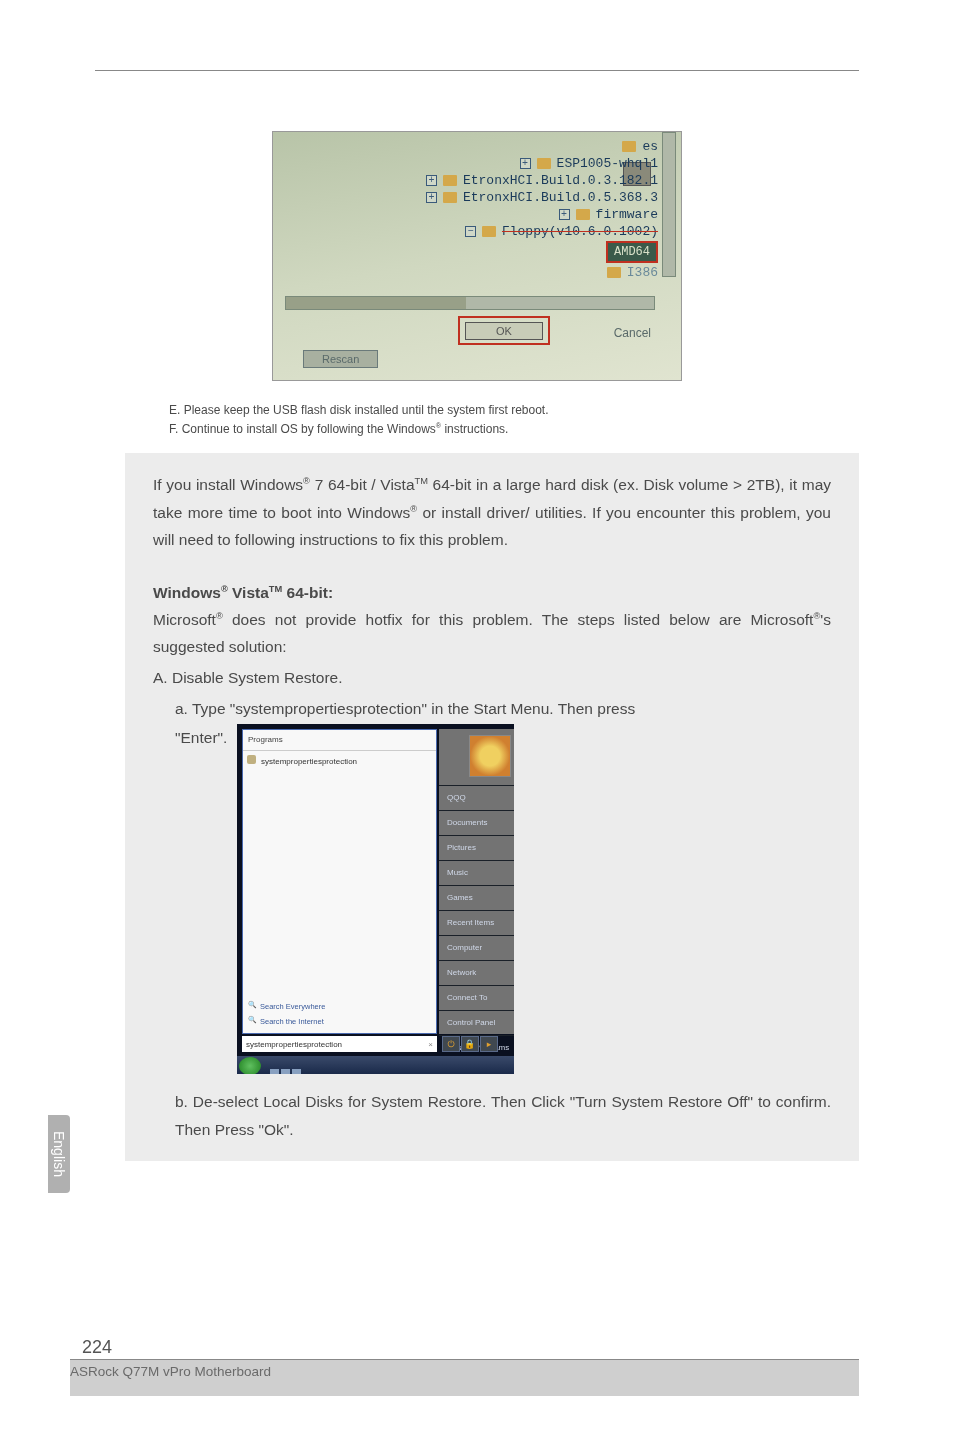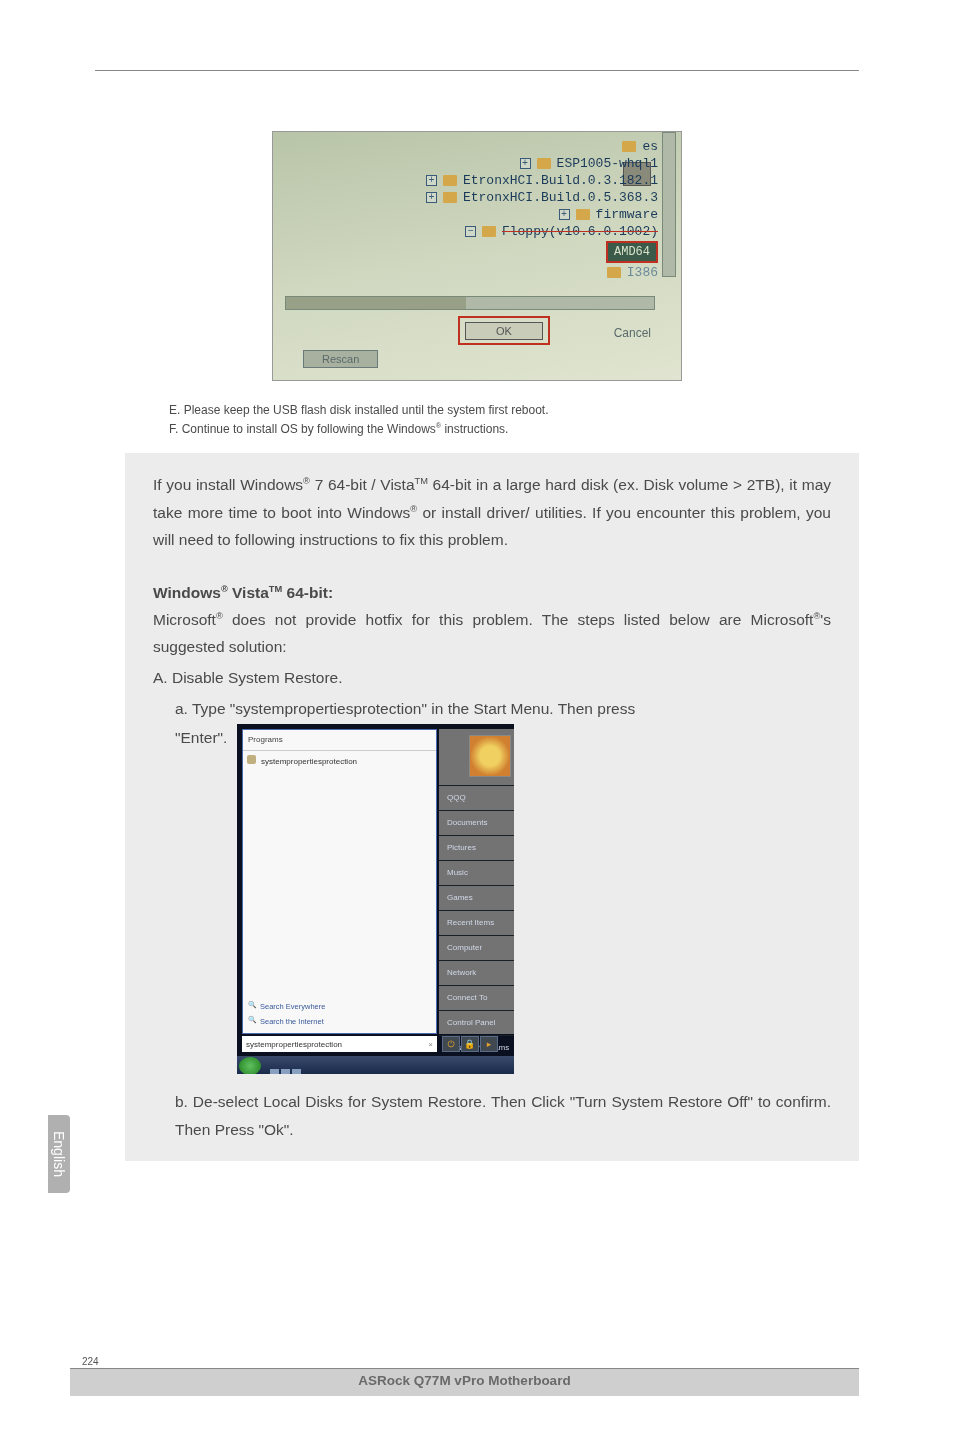--- a/index.html
+++ b/index.html
@@ -275,32 +275,32 @@
     line-height: 22px;
     font-family: Arial, sans-serif;
   }
   .footer {
     position: absolute;
     bottom: 36px;
     left: 70px;
     right: 95px;
   }
   .footer .pnum {
-    font-size: 10px;
+    font-size: 18px;
     color: #555;
     margin-bottom: 2px;
     margin-left: 12px;
   }
   .footer .bar {
     background: #cfcfcf;
-    height: 27px;
-    text-align: center;
+    height: 36px;
+    text-align: left;
     line-height: 24px;
     font-size: 13.5px;
-    font-weight: bold;
+    font-weight: normal;
     color: #6a6a6a;
     position: relative;
   }
   .footer .bar::before {
     content: "";
     position: absolute;
     top: -1px; left: 0; right: 0;
     border-top: 1px solid #888;
   }
 </style>

